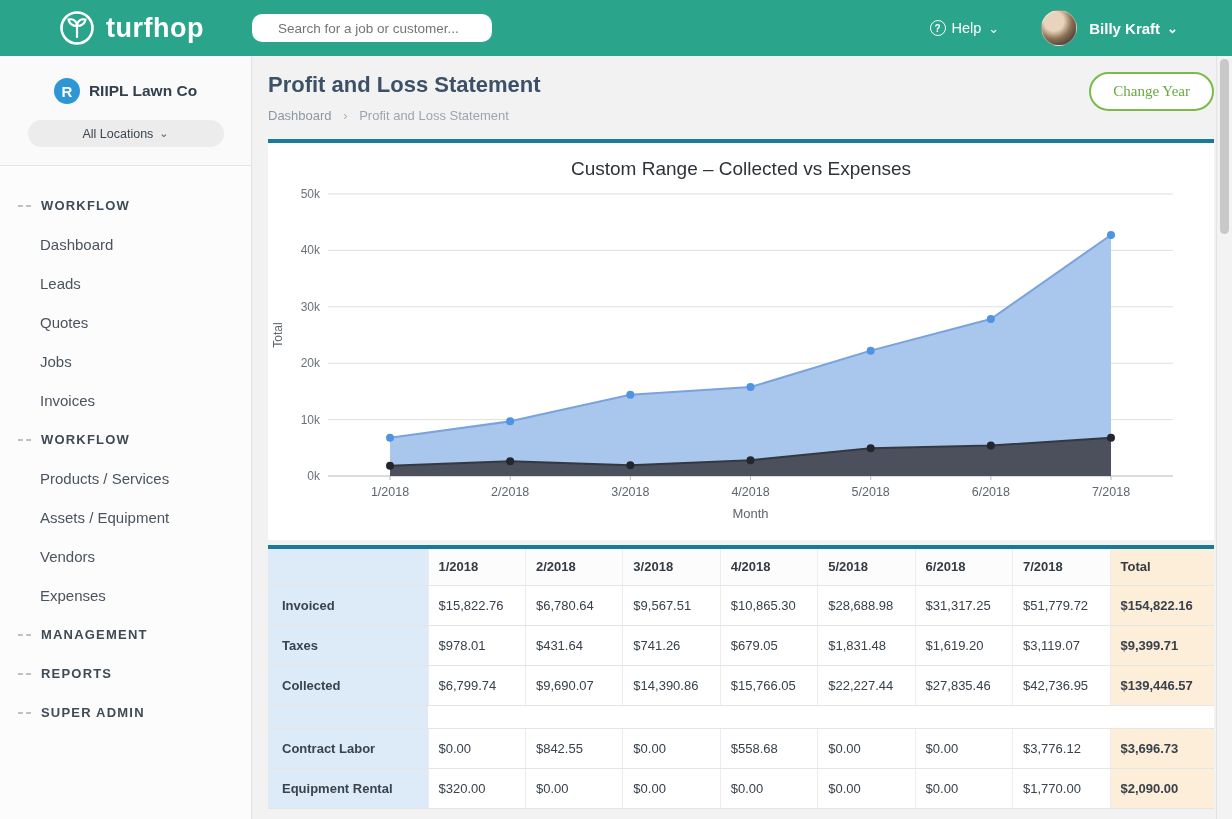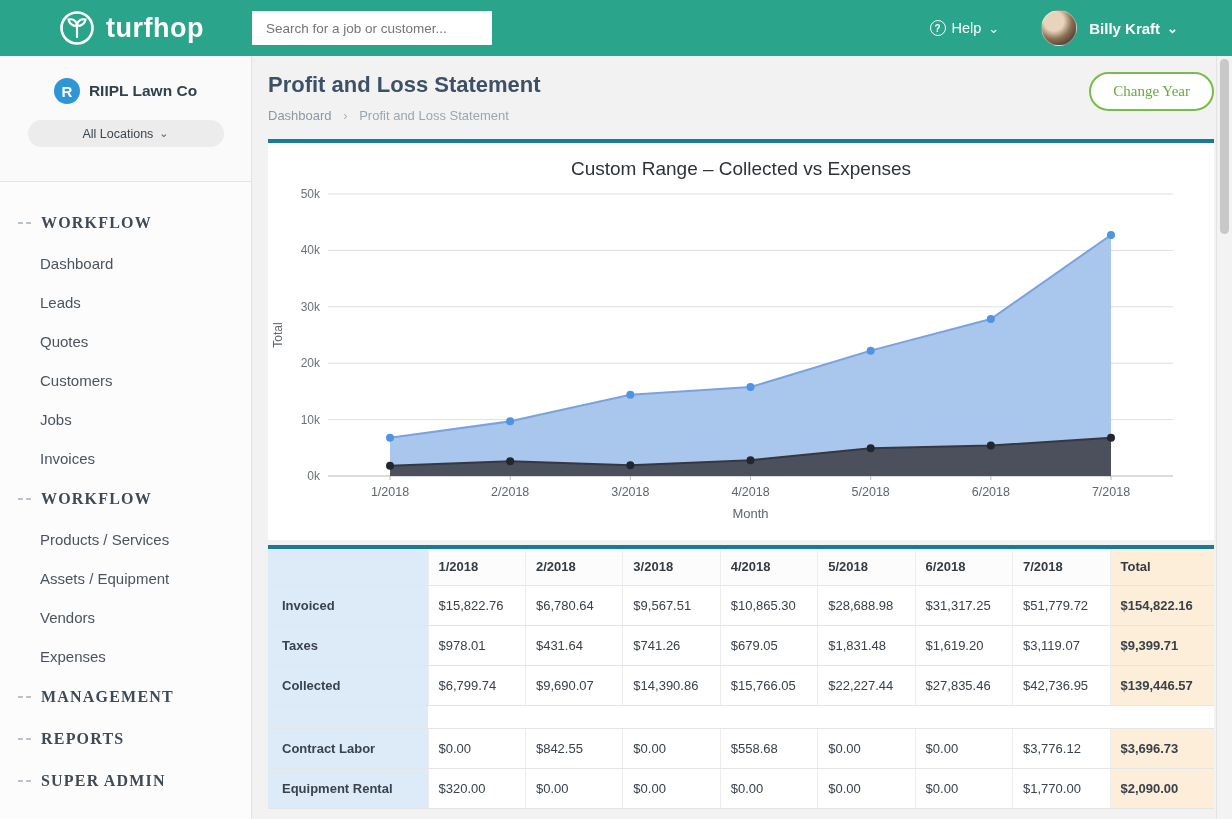--- a/index.html
+++ b/index.html
@@ -5,21 +5,21 @@
   * { box-sizing: border-box; margin: 0; padding: 0; }
   html,body { width:1232px; height:819px; overflow:hidden; }
   body { font-family:"Liberation Sans", sans-serif; background:#f2f2f2; position:relative; }
 
   
   .topbar { height:56px; background:#2aa58c; display:flex; align-items:center; color:#fff; }
   .brand { width:252px; display:flex; align-items:center; padding-left:58px; }
   .brand svg { margin-right:10px; }
   .brand-name { font-size:27px; font-weight:bold; letter-spacing:.5px; }
   .search-wrap { width:240px; }
-  .search-input { width:240px; height:34px; border:2px solid #ffffff; border-radius:1px; padding:0 12px;
+  .search-input { width:240px; height:28px; border:2px solid #ffffff; border-radius:10px; padding:0 24px;
                   font-size:13.5px; color:#444; font-family:"Liberation Sans",sans-serif; outline:none; }
   .top-spacer { flex:1; }
   .help { display:flex; align-items:center; font-size:14.5px; margin-right:42px; cursor:pointer; }
   .qmark { display:inline-flex; align-items:center; justify-content:center; width:16px; height:16px;
            border:1.5px solid #fff; border-radius:50%; font-size:10px; font-weight:bold; margin-right:6px; }
   .chev { font-size:13px; margin-left:7px; opacity:.95; }
   .avatar { width:36px; height:36px; border-radius:50%; margin-right:12px;
             background: radial-gradient(circle at 35% 30%, #e8d4bd 0 30%, #8a6f52 55%, #4a4038 80%, #33302c 100%);
             border:1px solid rgba(255,255,255,.4); }
   .user { display:flex; align-items:center; font-size:15px; font-weight:bold; margin-right:54px; cursor:pointer; }
@@ -27,26 +27,26 @@
   
   .body { display:flex; height:763px; }
 
   
   .sidebar { width:252px; flex-shrink:0; background:#fcfcfc; border-right:1px solid #e2e2e2; }
   .side-top { padding:22px 16px 18px; border-bottom:1px solid #e4e4e4; background:#fafafa; }
   .company { display:flex; align-items:center; justify-content:center; margin-bottom:16px; }
   .company-badge { width:26px; height:26px; border-radius:50%; background:#2e96d5; color:#fff; font-weight:bold;
                    font-size:15px; display:inline-flex; align-items:center; justify-content:center; margin-right:9px; }
   .company-name { font-size:15.5px; font-weight:bold; color:#33414e; }
-  .locations { width:196px; margin:16px auto; height:27px; background:#ececec; border-radius:15px;
+  .locations { width:196px; margin:0 auto; height:27px; background:#ececec; border-radius:15px;
                display:flex; align-items:center; justify-content:center; font-size:12.5px; color:#3c4650; cursor:pointer; }
   .locations .chev { color:#555; margin-left:6px; font-size:11px; }
   .nav { padding:20px 0 0 0; }
-  .nav-section { padding:12px 18px 12px 18px; font-size:16px; font-weight:bold; letter-spacing:1.2px;
-                 color:#3f4a55; display:flex; align-items:center; cursor:pointer;font-family:Liberation Serif, serif; }
+  .nav-section { padding:12px 18px 12px 18px; font-size:13px; font-weight:bold; letter-spacing:1.2px;
+                 color:#3f4a55; display:flex; align-items:center; cursor:pointer; }
   .dash { display:inline-block; width:13px; border-top:2px dashed #b9c0c6; margin-right:10px; }
   .nav-item { padding:11px 18px 11px 40px; font-size:15px; color:#4b545e; cursor:pointer; }
 
   
   .main { flex:1; padding:16px 18px 0 16px; overflow:hidden; }
   .page-head { display:flex; justify-content:space-between; align-items:flex-start; margin-bottom:16px; }
   .page-title { font-size:22px; font-weight:bold; color:#3d5166; margin-bottom:10px; }
   .breadcrumb { font-size:13px; color:#9aa6b0; }
   .breadcrumb .crumb-link { color:#8b98a3; cursor:pointer; }
   .breadcrumb .sep { margin:0 8px; color:#aab4bd; }
@@ -115,21 +115,20 @@
       </div>
     </div>
     <nav class="nav">
         <div class="nav-section">
           <span class="dash"></span>
           <span>WORKFLOW</span>
         </div>
         <div class="nav-item">Dashboard</div>
         <div class="nav-item">Leads</div>
         <div class="nav-item">Quotes</div>
-        <div class="nav-item">Customers</div>
         <div class="nav-item">Jobs</div>
         <div class="nav-item">Invoices</div>
         <div class="nav-section">
           <span class="dash"></span>
           <span>WORKFLOW</span>
         </div>
         <div class="nav-item">Products / Services</div>
         <div class="nav-item">Assets / Equipment</div>
         <div class="nav-item">Vendors</div>
         <div class="nav-item">Expenses</div>

